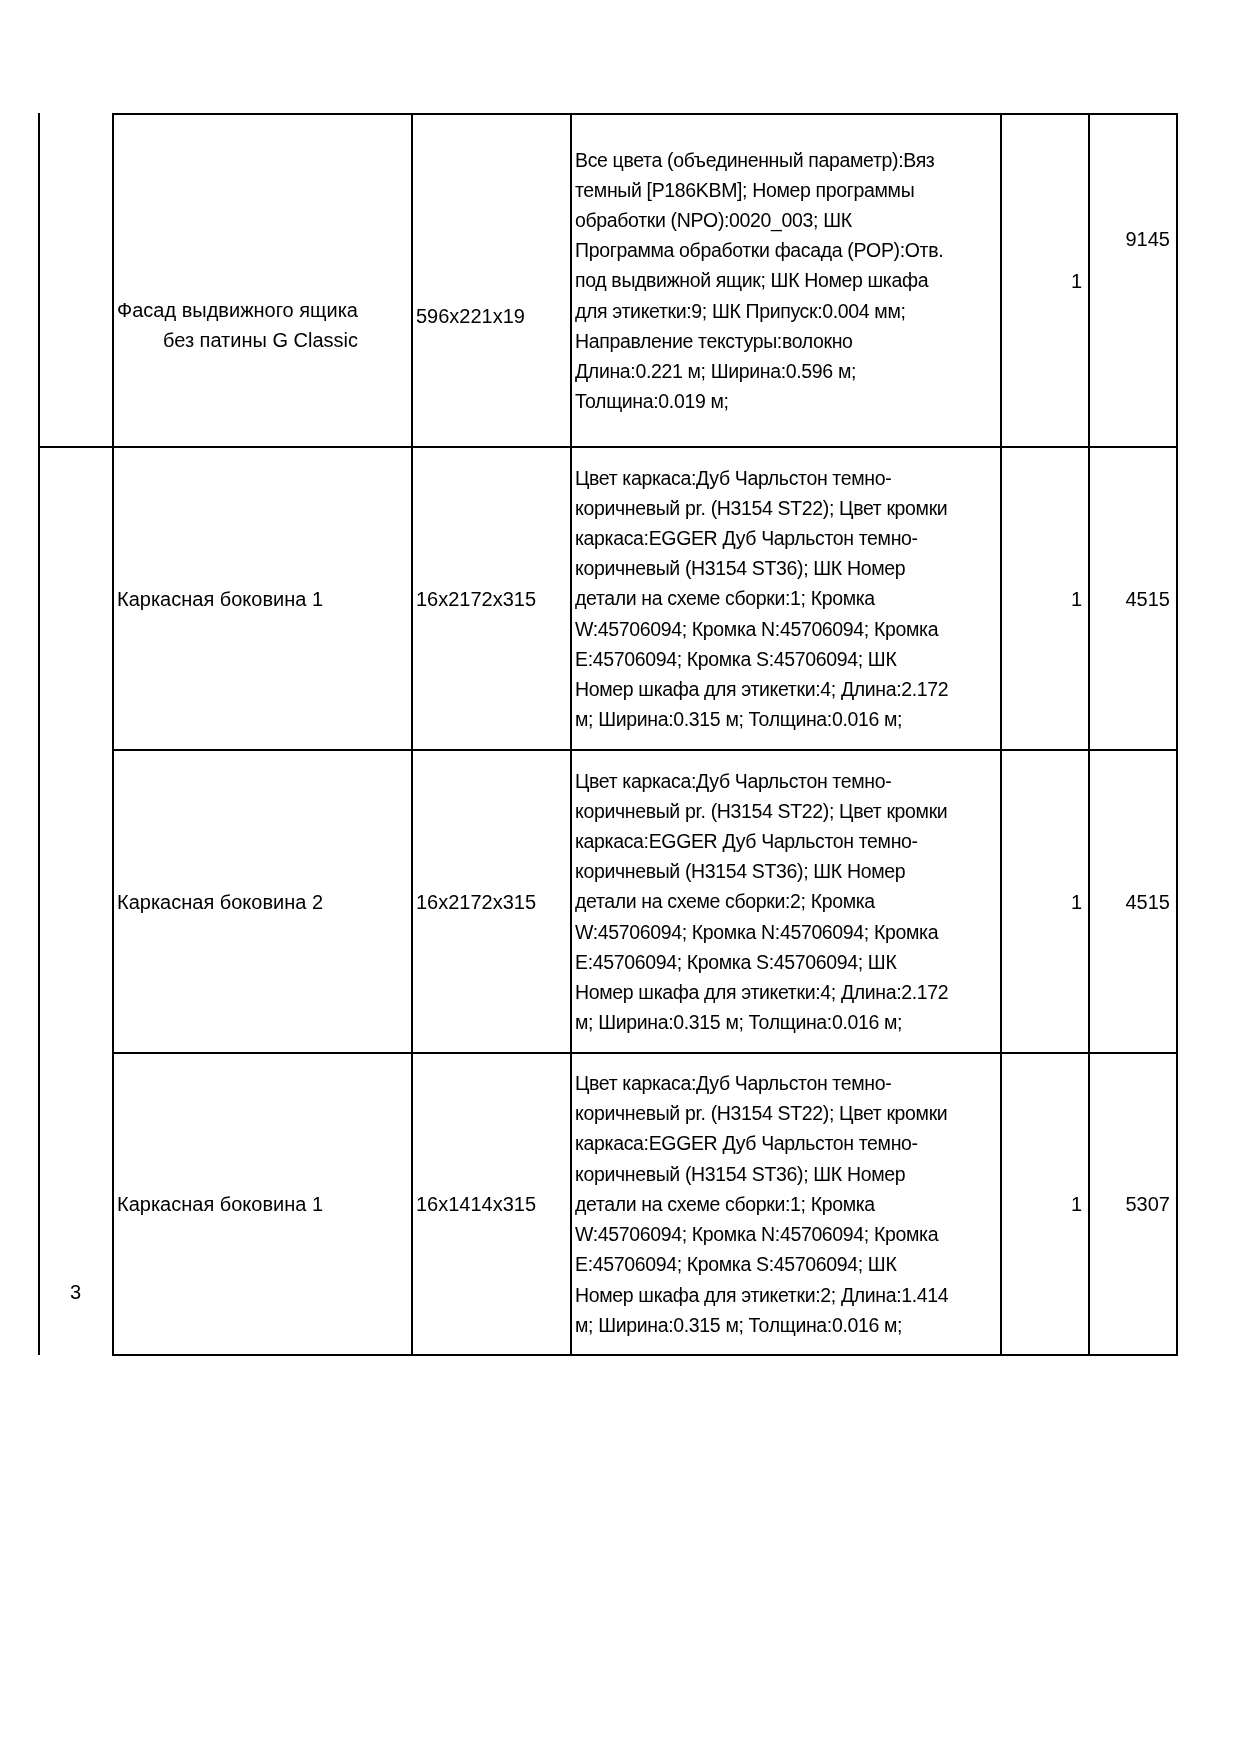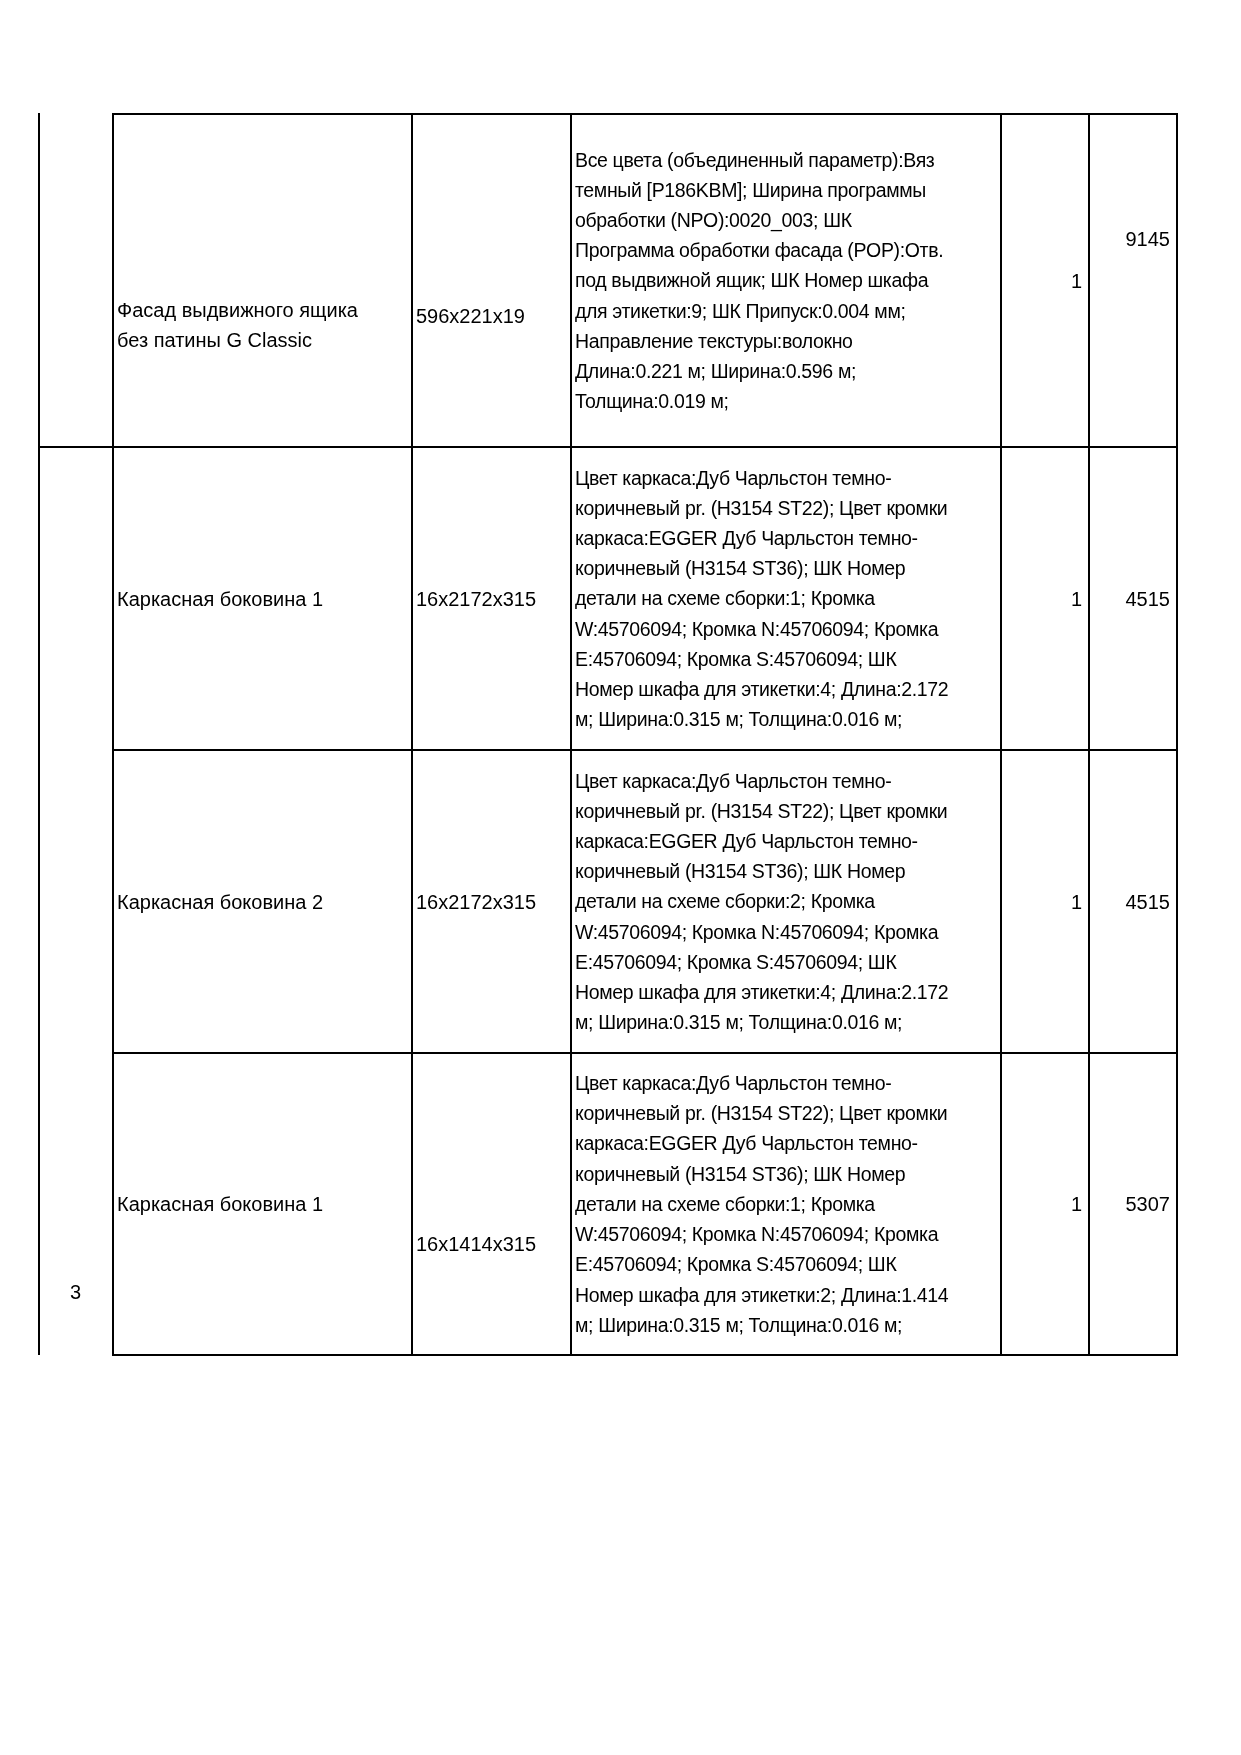--- a/index.html
+++ b/index.html
@@ -24,33 +24,33 @@
     <div class="line" style="left: 570px; top: 113px; width: 2px; height: 1243px;"></div>
     <div class="line" style="left: 1000px; top: 113px; width: 2px; height: 1243px;"></div>
     <div class="line" style="left: 1088px; top: 113px; width: 2px; height: 1243px;"></div>
     <div class="line" style="left: 1176px; top: 113px; width: 2px; height: 1243px;"></div>
     <div class="line" style="left: 112px; top: 113px; width: 1066px; height: 2px;"></div>
     <div class="line" style="left: 38px; top: 446px; width: 1140px; height: 2px;"></div>
     <div class="line" style="left: 112px; top: 749px; width: 1066px; height: 2px;"></div>
     <div class="line" style="left: 112px; top: 1052px; width: 1066px; height: 2px;"></div>
     <div class="line" style="left: 112px; top: 1354px; width: 1066px; height: 2px;"></div>
     <div>
-      <div class="cell name" style="left: 117px; top: 115px; width: 294px; height: 420px;">
+      <div class="cell name" style="left: 117px; top: 115px; width: 294px; height: 420px; text-align: right;">
         <div class="txt">
           <span>Фасад выдвижного ящика</span>
           <span>без патины G Classic</span>
         </div>
       </div>
       <div class="cell size" style="left: 416px; top: 115px; width: 154px; height: 402px;">
         <span class="txt">596x221x19</span>
       </div>
       <div class="cell desc" style="left: 575px; top: 115px; width: 425px; height: 331px;">
         <div class="desc-lines">
           <span>Все цвета (объединенный параметр):Вяз</span>
-          <span>темный [P186KBM]; Ширина программы</span>
+          <span>темный [P186KBM]; Номер программы</span>
           <span>обработки (NPO):0020_003; ШК</span>
           <span>Программа обработки фасада (POP):Отв.</span>
           <span>под выдвижной ящик; ШК Номер шкафа</span>
           <span>для этикетки:9; ШК Припуск:0.004 мм;</span>
           <span>Направление текстуры:волокно</span>
           <span>Длина:0.221 м; Ширина:0.596 м;</span>
           <span>Толщина:0.019 м;</span>
         </div>
       </div>
       <div class="cell right" style="left: 1005px; top: 115px; width: 83px; height: 331px;">
@@ -117,21 +117,21 @@
       <div class="cell right" style="left: 1093px; top: 751px; width: 83px; height: 301px;">
         <span class="txt">4515</span>
       </div>
     </div>
     <div>
       <div class="cell name" style="left: 117px; top: 1054px; width: 294px; height: 300px;">
         <div class="txt">
           <span>Каркасная боковина 1</span>
         </div>
       </div>
-      <div class="cell size" style="left: 416px; top: 1054px; width: 154px; height: 300px; margin-top: 40px;">
+      <div class="cell size" style="left: 416px; top: 1054px; width: 154px; height: 300px;">
         <span class="txt">16x1414x315</span>
       </div>
       <div class="cell desc" style="left: 575px; top: 1054px; width: 425px; height: 300px;">
         <div class="desc-lines">
           <span>Цвет каркаса:Дуб Чарльстон темно-</span>
           <span>коричневый pr. (H3154 ST22); Цвет кромки</span>
           <span>каркаса:EGGER Дуб Чарльстон темно-</span>
           <span>коричневый (H3154 ST36); ШК Номер</span>
           <span>детали на схеме сборки:1; Кромка</span>
           <span>W:45706094; Кромка N:45706094; Кромка</span>

